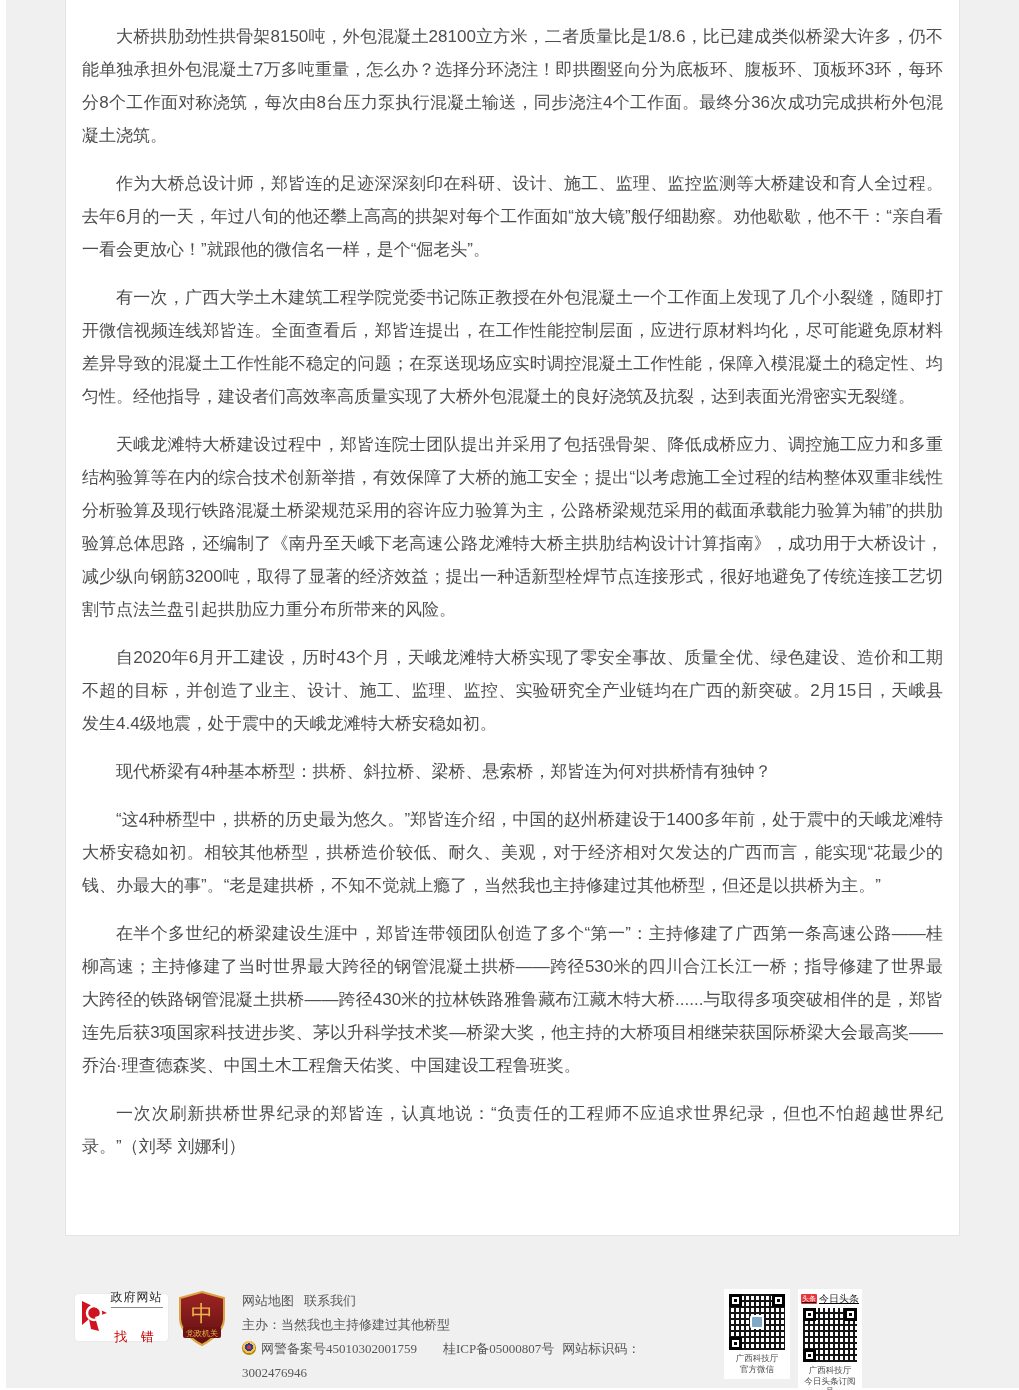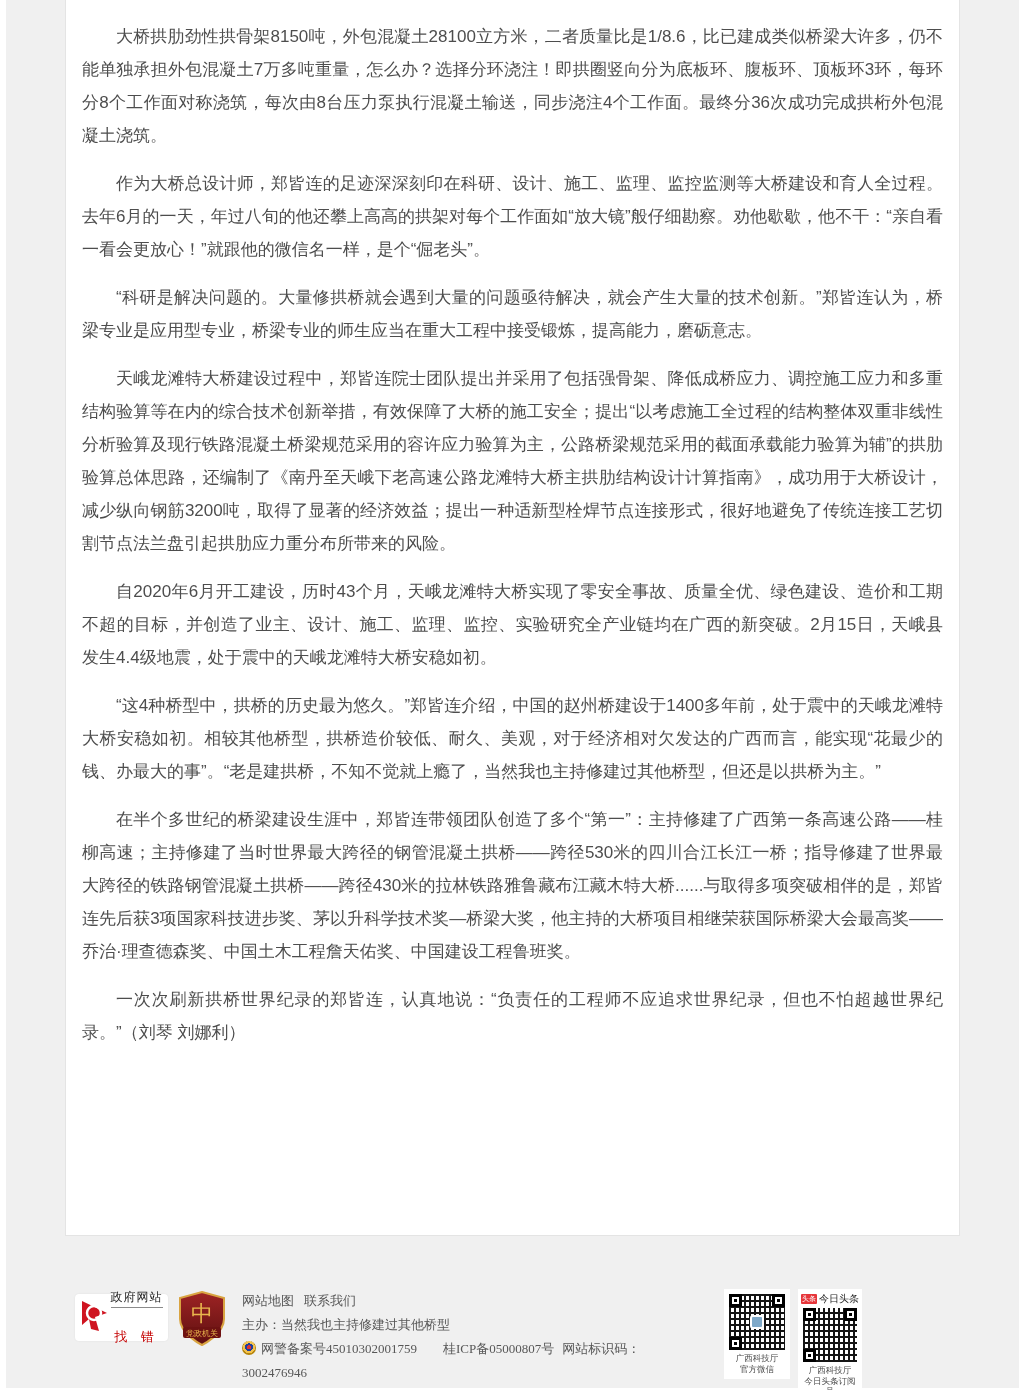--- a/index.html
+++ b/index.html
@@ -47,36 +47,37 @@
           repeating-linear-gradient(0deg, #141414 0 2px, transparent 2px 6px); }
   .qr2 { width:54px; height:54px; }
   .qr .m { position:absolute; width:13px; height:13px; background:#fff; border:3px solid #000; }
   .qr .m::after { content:""; position:absolute; left:2px; top:2px; width:3px; height:3px; background:#000; }
   .qr .m1 { left:0; top:0; } .qr .m2 { right:0; top:0; } .qr .m3 { left:0; bottom:0; }
   .qr .center-logo { position:absolute; left:21px; top:21px; width:14px; height:14px;
                      background:#7fa9c9; border:2px solid #fff; border-radius:3px; }
   .qr-caption { font-size:9px; line-height:11px; color:#4a4a4a; margin-top:3px;
                 transform:scale(.95); }
   .tt-header { display:flex; align-items:center; justify-content:center; gap:2px;
-               margin-bottom:2px; }
+               margin-bottom:2px;text-decoration:underline; }
   .tt-icon { background:#e6353a; color:#ffffff; font-size:7px; line-height:10px;
              padding:0 1px; border-radius:1px; white-space:nowrap; }
   .tt-title { font-size:10px; color:#1a1a1a; white-space:nowrap; }
 </style>
 </head>
 <body>
 
 <div class="page">
 
   <div class="panel">
     <p>大桥拱肋劲性拱骨架8150吨，外包混凝土28100立方米，二者质量比是1/8.6，比已建成类似桥梁大许多，仍不能单独承担外包混凝土7万多吨重量，怎么办？选择分环浇注！即拱圈竖向分为底板环、腹板环、顶板环3环，每环分8个工作面对称浇筑，每次由8台压力泵执行混凝土输送，同步浇注4个工作面。最终分36次成功完成拱桁外包混凝土浇筑。</p>
     <p>作为大桥总设计师，郑皆连的足迹深深刻印在科研、设计、施工、监理、监控监测等大桥建设和育人全过程。去年6月的一天，年过八旬的他还攀上高高的拱架对每个工作面如“放大镜”般仔细勘察。劝他歇歇，他不干：“亲自看一看会更放心！”就跟他的微信名一样，是个“倔老头”。</p>
-    <p>“科研是解决问题的。大量修拱桥就会遇到大量的问题亟待解决，就会产生大量的技术创新。”郑皆连认为，桥梁专业是应用型专业，桥梁专业的师生应当在重大工程中接受锻炼，提高能力，磨砺意志。</p>
+    <p>有一次，广西大学土木建筑工程学院党委书记陈正教授在外包混凝土一个工作面上发现了几个小裂缝，随即打开微信视频连线郑皆连。全面查看后，郑皆连提出，在工作性能控制层面，应进行原材料均化，尽可能避免原材料差异导致的混凝土工作性能不稳定的问题；在泵送现场应实时调控混凝土工作性能，保障入模混凝土的稳定性、均匀性。经他指导，建设者们高效率高质量实现了大桥外包混凝土的良好浇筑及抗裂，达到表面光滑密实无裂缝。</p>
     <p>天峨龙滩特大桥建设过程中，郑皆连院士团队提出并采用了包括强骨架、降低成桥应力、调控施工应力和多重结构验算等在内的综合技术创新举措，有效保障了大桥的施工安全；提出“以考虑施工全过程的结构整体双重非线性分析验算及现行铁路混凝土桥梁规范采用的容许应力验算为主，公路桥梁规范采用的截面承载能力验算为辅”的拱肋验算总体思路，还编制了《南丹至天峨下老高速公路龙滩特大桥主拱肋结构设计计算指南》，成功用于大桥设计，减少纵向钢筋3200吨，取得了显著的经济效益；提出一种适新型栓焊节点连接形式，很好地避免了传统连接工艺切割节点法兰盘引起拱肋应力重分布所带来的风险。</p>
     <p>自2020年6月开工建设，历时43个月，天峨龙滩特大桥实现了零安全事故、质量全优、绿色建设、造价和工期不超的目标，并创造了业主、设计、施工、监理、监控、实验研究全产业链均在广西的新突破。2月15日，天峨县发生4.4级地震，处于震中的天峨龙滩特大桥安稳如初。</p>
+    <p>现代桥梁有4种基本桥型：拱桥、斜拉桥、梁桥、悬索桥，郑皆连为何对拱桥情有独钟？</p>
     <p>“这4种桥型中，拱桥的历史最为悠久。”郑皆连介绍，中国的赵州桥建设于1400多年前，处于震中的天峨龙滩特大桥安稳如初。相较其他桥型，拱桥造价较低、耐久、美观，对于经济相对欠发达的广西而言，能实现“花最少的钱、办最大的事”。“老是建拱桥，不知不觉就上瘾了，当然我也主持修建过其他桥型，但还是以拱桥为主。”</p>
     <p>在半个多世纪的桥梁建设生涯中，郑皆连带领团队创造了多个“第一”：主持修建了广西第一条高速公路——桂柳高速；主持修建了当时世界最大跨径的钢管混凝土拱桥——跨径530米的四川合江长江一桥；指导修建了世界最大跨径的铁路钢管混凝土拱桥——跨径430米的拉林铁路雅鲁藏布江藏木特大桥......与取得多项突破相伴的是，郑皆连先后获3项国家科技进步奖、茅以升科学技术奖—桥梁大奖，他主持的大桥项目相继荣获国际桥梁大会最高奖——乔治·理查德森奖、中国土木工程詹天佑奖、中国建设工程鲁班奖。</p>
     <p>一次次刷新拱桥世界纪录的郑皆连，认真地说：“负责任的工程师不应追求世界纪录，但也不怕超越世界纪录。”（刘琴 刘娜利）</p>
   </div>
 
   <div class="footer">
 
     <div class="badge-finderror">
       <span style="display:inline-block;">
         <svg width="30" height="34" viewBox="0 0 30 34">

